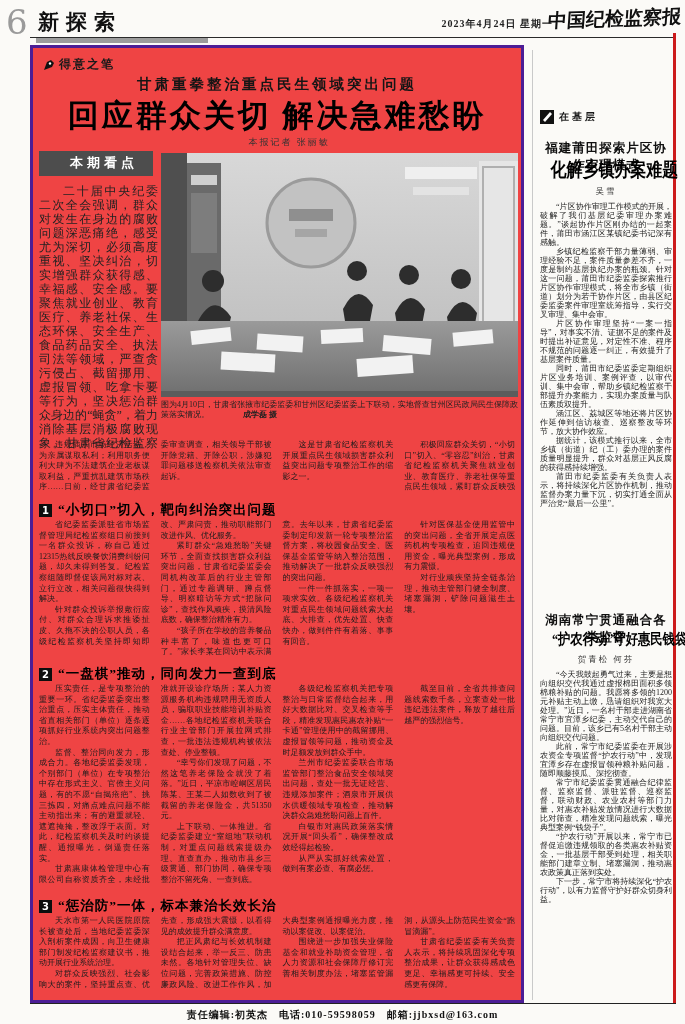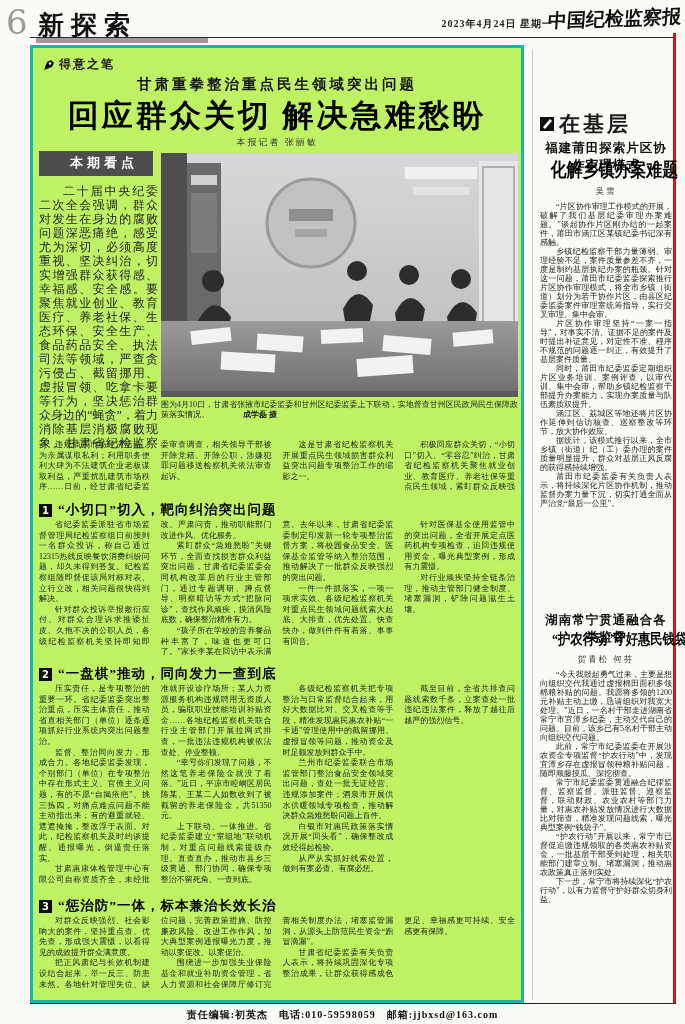--- a/index.html
+++ b/index.html
@@ -2,33 +2,33 @@
 <html><head>
 <meta charset="utf-8">
 <style>
   html,body{margin:0;padding:0;}
   body{width:685px;height:1024px;position:relative;background:#fbfaf7;
        font-family:"Liberation Serif","DejaVu Serif",serif;color:#1a1a1a;overflow:hidden;}
   .abs{position:absolute;}
 
   
   .pagenum{left:6px;top:2px;font-size:34px;color:#9a9a9a;font-family:"DejaVu Serif",serif;}
-  .section-name{left:38px;top:8px;font-size:26px;font-weight:bold;letter-spacing:7px;color:#111;}
+  .section-name{left:38px;top:8px;font-size:21px;font-weight:bold;letter-spacing:7px;color:#111;}
   .head-rule{left:30px;top:37px;width:646px;height:1px;background:#2a2a2a;}
   .head-bar{left:36px;top:38px;width:172px;height:5px;background:#9c9c9c;}
   .head-date{right:132px;top:17px;font-size:10px;font-weight:bold;color:#222;letter-spacing:1px;}
   .masthead{right:4px;top:6px;font-size:19px;font-weight:900;color:#101010;
             transform:skewX(-6deg) rotate(-2deg);letter-spacing:0px;font-family:"DejaVu Serif",serif;}
 
   
-  .red-box{left:30px;top:45px;width:488px;height:952px;border:3px solid #14b8a6;background:#bef264;z-index:5;}
+  .red-box{left:30px;top:45px;width:488px;height:952px;border:3px solid #4c1d95;background:#ef4444;z-index:5;}
   .col-label{left:10px;top:8px;display:flex;align-items:center;gap:4px;font-size:12px;font-weight:bold;letter-spacing:2px;}
   .kicker{left:0;top:27px;width:100%;text-align:center;font-size:14.5px;font-weight:bold;letter-spacing:3px;color:#151515;}
   .headline{left:0;top:47px;width:100%;text-align:center;font-size:31px;font-weight:900;letter-spacing:3px;color:#000;}
-  .byline{left:0;top:88px;width:100%;text-align:center;font-size:9px;color:#333;letter-spacing:2px;}
+  .byline{left:12px;top:88px;width:100%;text-align:center;font-size:9px;color:#333;letter-spacing:2px;}
 
   
   .hl{left:6px;top:103px;width:119px;}
   .hl-title{display:inline-block;background:#4d4d4d;color:#fff;font-size:13px;font-weight:bold;
             letter-spacing:4px;padding:3px 15px 4px 31px;}
   .hl-text{margin-top:8px;height:266px;overflow:hidden;font-size:12px;line-height:14px;
            text-align:justify;color:#222;}
   .hl-text p{margin:0;text-indent:2em;}
 
   
@@ -49,21 +49,21 @@
   .sec-head{left:6px;display:flex;align-items:center;gap:6px;}
   .sec-num{width:13px;height:13px;background:#0d0d0d;color:#fff;font-size:10px;font-weight:bold;
            display:flex;align-items:center;justify-content:center;font-family:"DejaVu Sans",sans-serif;}
   .sec-title{font-size:13.5px;font-weight:bold;letter-spacing:1px;color:#000;}
   .sh1{top:453px;} .sh2{top:617px;} .sh3{top:849px;}
 
   
   .divider{left:532px;top:50px;width:1px;height:950px;background:#c9c9c9;}
   .right-red{left:673px;top:33px;width:3px;height:970px;background:#cc1b1b;}
   .rc{left:540px;width:132px;}
-  .rc-label{top:110px;display:flex;align-items:center;gap:5px;font-size:21px;font-weight:bold;letter-spacing:3px;}
+  .rc-label{top:110px;display:flex;align-items:center;gap:5px;font-size:10px;font-weight:bold;letter-spacing:3px;}
   .rc-kicker{text-align:center;font-size:12.5px;font-weight:bold;letter-spacing:1px;color:#111;width:132px;}
   .rc-headline{text-align:center;font-size:19px;font-weight:900;color:#000;width:132px;
                white-space:nowrap;transform:scaleX(0.84);transform-origin:center;}
   .rc-headline.small{font-size:15px;transform:scaleX(0.82);}
   .rc-byline{text-align:center;font-size:8.5px;color:#333;width:132px;letter-spacing:2px;}
   .rc-body{font-size:8px;line-height:9px;text-align:justify;color:#1c1c1c;overflow:hidden;width:132px;}
   .rc-body p{margin:0;text-indent:2em;}
   .rka{top:140px;} .rha{top:157px;} .rba{top:186px;} .rta{top:202px;height:398px;}
   .rkb{top:612px;text-align:center;} .rhb{top:630px;} .rbb{top:654px;} .rtb{top:670px;height:330px;}
 
@@ -201,20 +201,21 @@
       <p>白银市对惠民政策落实情况开展“回头看”，确保整改成效经得起检验。</p>
       <p>从严从实抓好线索处置，做到有案必查、有腐必惩。</p>
       <p>截至目前，全省共排查问题线索数千条，立案查处一批违纪违法案件，释放了越往后越严的强烈信号。</p>
     </div>
 
   <div class="abs sec-head sh3">
     <span class="sec-num">3</span>
     <span class="sec-title">“惩治防”一体，标本兼治长效长治</span>
   </div>
   <div class="abs bodytext cols4 s3body">
+      <p>天水市第一人民医院原院长被查处后，当地纪委监委深入剖析案件成因，向卫生健康部门制发纪检监察建议书，推动开展行业系统治理。</p>
       <p>对群众反映强烈、社会影响大的案件，坚持重点查、优先查，形成强大震慑，以看得见的成效提升群众满意度。</p>
       <p>把正风肃纪与长效机制建设结合起来，举一反三、防患未然。各地针对管理失位、缺位问题，完善政策措施、防控廉政风险、改进工作作风，加大典型案例通报曝光力度，推动以案促改、以案促治。</p>
       <p>围绕进一步加强失业保险基金和就业补助资金管理，省人力资源和社会保障厅修订完善相关制度办法，堵塞监管漏洞，从源头上防范民生资金“跑冒滴漏”。</p>
       <p>甘肃省纪委监委有关负责人表示，将持续巩固深化专项整治成果，让群众获得感成色更足、幸福感更可持续、安全感更有保障。</p>
     </div>
 </div>
 
 <div class="abs divider"></div>
 <div class="abs right-red"></div>
 

